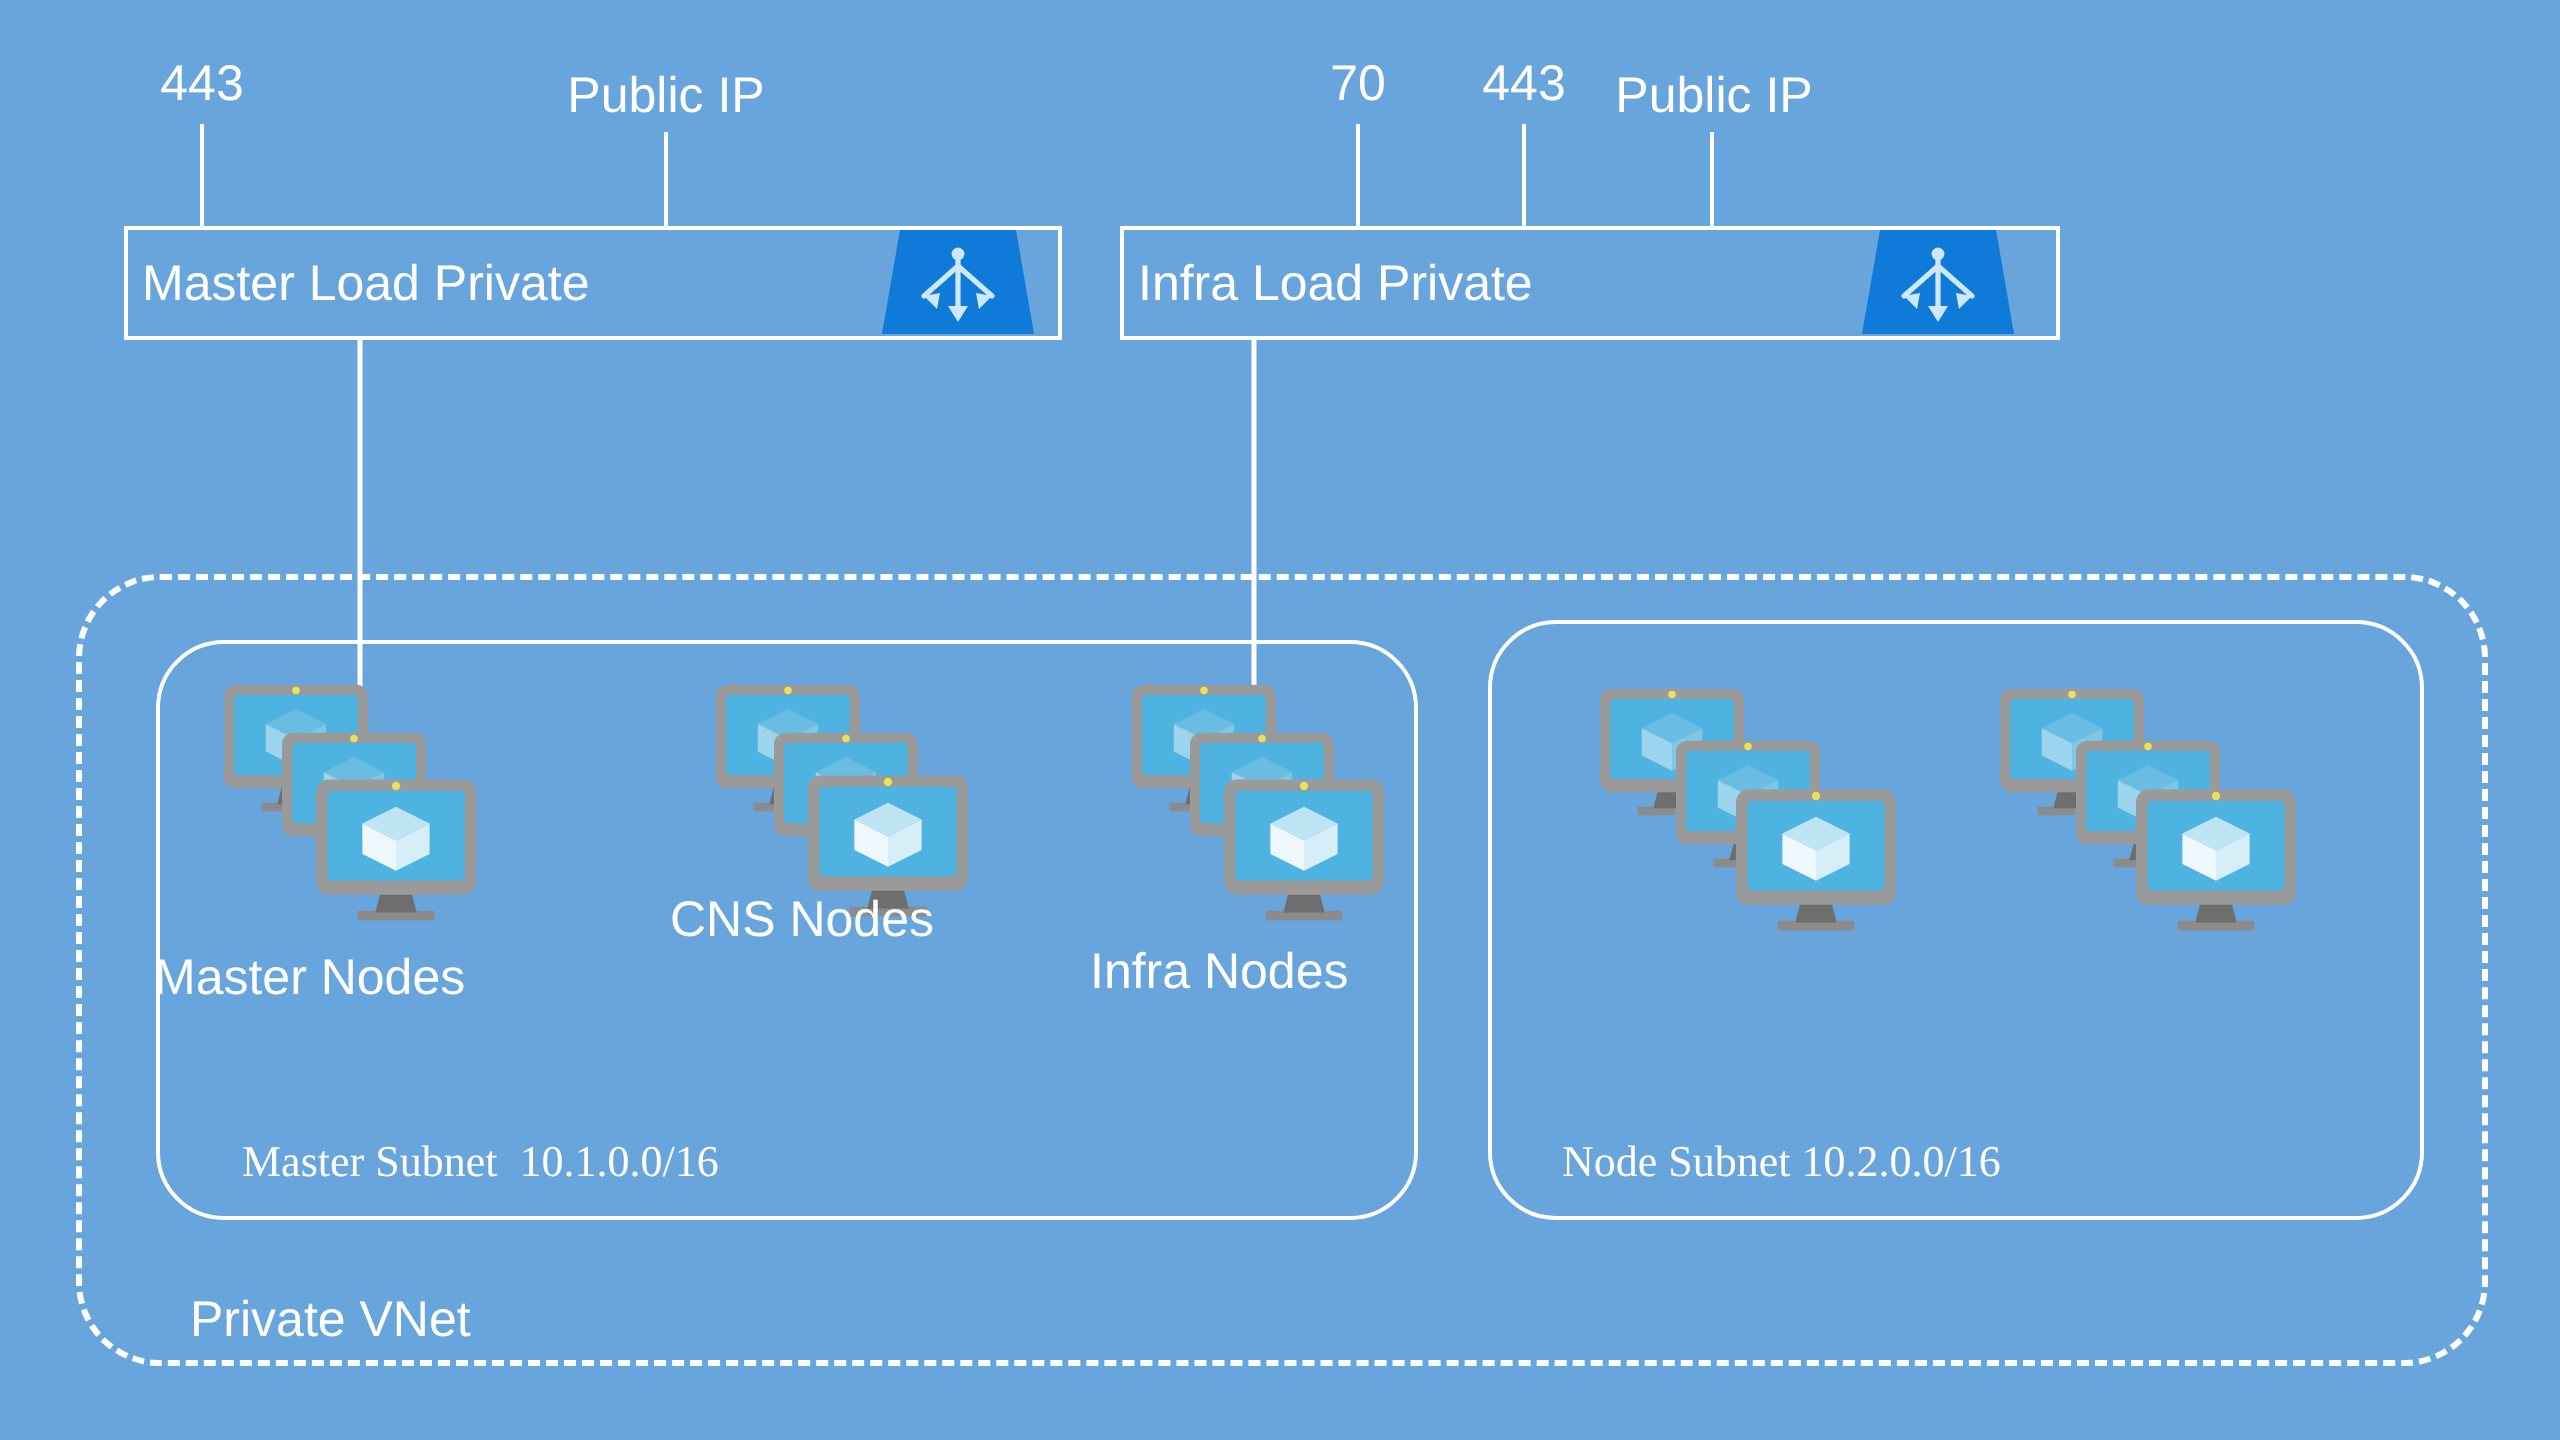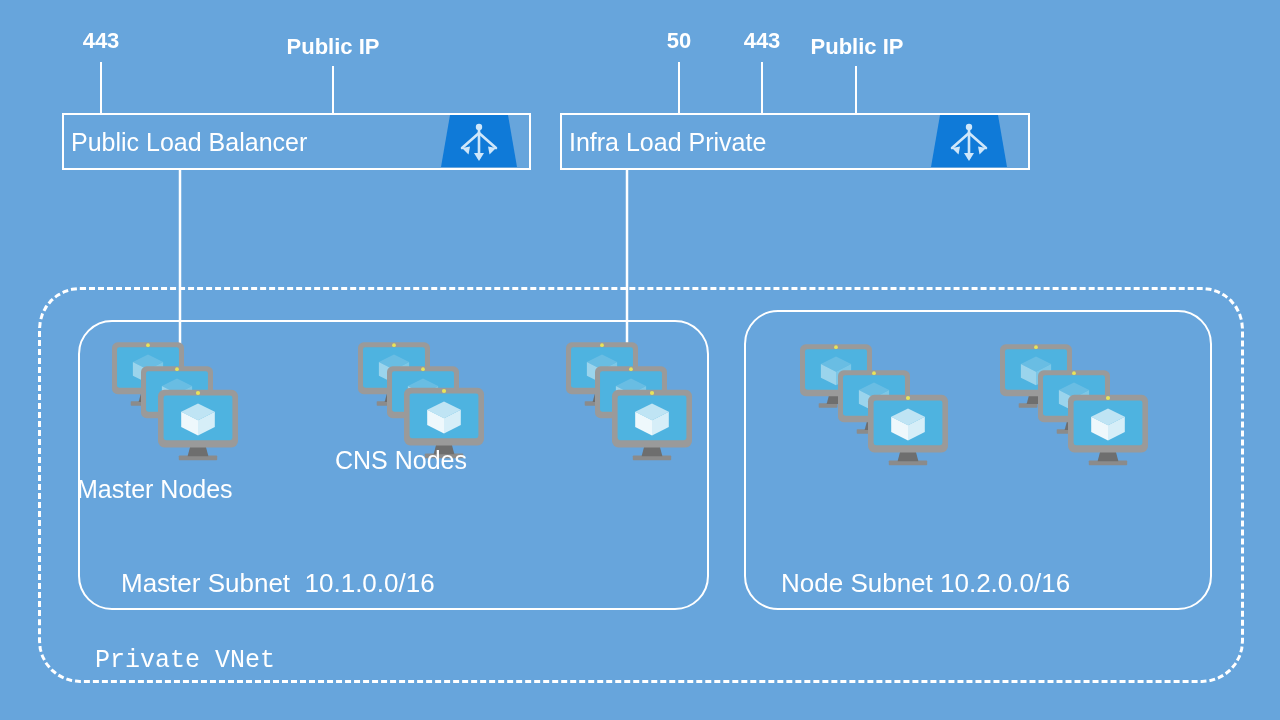--- a/index.html
+++ b/index.html
@@ -26,37 +26,36 @@
     height: 720px;
   }
   
   .lbl {
     position: absolute;
     color: #ffffff;
     white-space: pre;
     line-height: 1;
   }
   .port-label {
+    font-size: 25px;
+    text-align: center;
+  }
+  .lb-title {
+    font-size: 25px;
+  }
+  .node-label {
+    font-size: 25px;
+    text-align: left;
+  }
+  .subnet-label {
     font-size: 22px;
-    text-align: center;
-    font-weight: bold;
-  }
-  .lb-title {
-    font-size: 25px;
-  }
-  .node-label {
-    font-size: 25px;
-    text-align: left;
-  }
-  .subnet-label {
-    font-size: 26px;
+    font-family: Liberation Serif, serif;
   }
   .vnet-label {
     font-size: 25px;
-    font-family: Liberation Mono, monospace;
   }
   
   .lb-box {
     position: absolute;
     border: 2px solid #ffffff;
     box-sizing: border-box;
     background: transparent;
   }
   .subnet-box {
     position: absolute;
@@ -208,36 +207,37 @@
         </g>
       <g transform="translate(1068,390) scale(0.80)">
           <use href="#monitor-icon"></use>
         </g>
     </g>
   </svg>
 
   <div class="lbl port-label" style="left:61px; top:30px; width:80px;">443</div>
   <div class="lbl port-label" style="left:265px; top:36px; width:136px;">Public IP</div>
 
-  <div class="lbl port-label" style="left:644px; top:30px; width:70px;">50</div>
+  <div class="lbl port-label" style="left:644px; top:30px; width:70px;">70</div>
   <div class="lbl port-label" style="left:722px; top:30px; width:80px;">443</div>
   <div class="lbl port-label" style="left:789px; top:36px; width:136px;">Public IP</div>
 
   <div class="lb-box" style="left:62px; top:113px; width:469px; height:57px;"></div>
-  <div class="lbl lb-title" style="left:71px; top:130px;">Public Load Balancer</div>
+  <div class="lbl lb-title" style="left:71px; top:130px;">Master Load Private</div>
 
   <div class="lb-box" style="left:560px; top:113px; width:470px; height:57px;"></div>
   <div class="lbl lb-title" style="left:569px; top:130px;">Infra Load Private</div>
 
   <div class="vnet-box" style="left:38px; top:287px; width:1206px; height:396px;"></div>
   <div class="lbl vnet-label" style="left:95px; top:648px;">Private VNet</div>
 
   <div class="subnet-box" style="left:78px; top:320px; width:631px; height:290px;"></div>
   <div class="lbl subnet-label" style="left:121px; top:570px;">Master Subnet  10.1.0.0/16</div>
 
   <div class="lbl node-label" style="left:77px; top:477px; width:190px;">Master Nodes</div>
   <div class="lbl node-label" style="left:335px; top:448px; width:178px;">CNS Nodes</div>
+  <div class="lbl node-label" style="left:545px; top:474px; width:180px;">Infra Nodes</div>
 
   <div class="subnet-box" style="left:744px; top:310px; width:468px; height:300px;"></div>
   <div class="lbl subnet-label" style="left:781px; top:570px;">Node Subnet 10.2.0.0/16</div>
 
 
 </div>
 
 </body></html>

